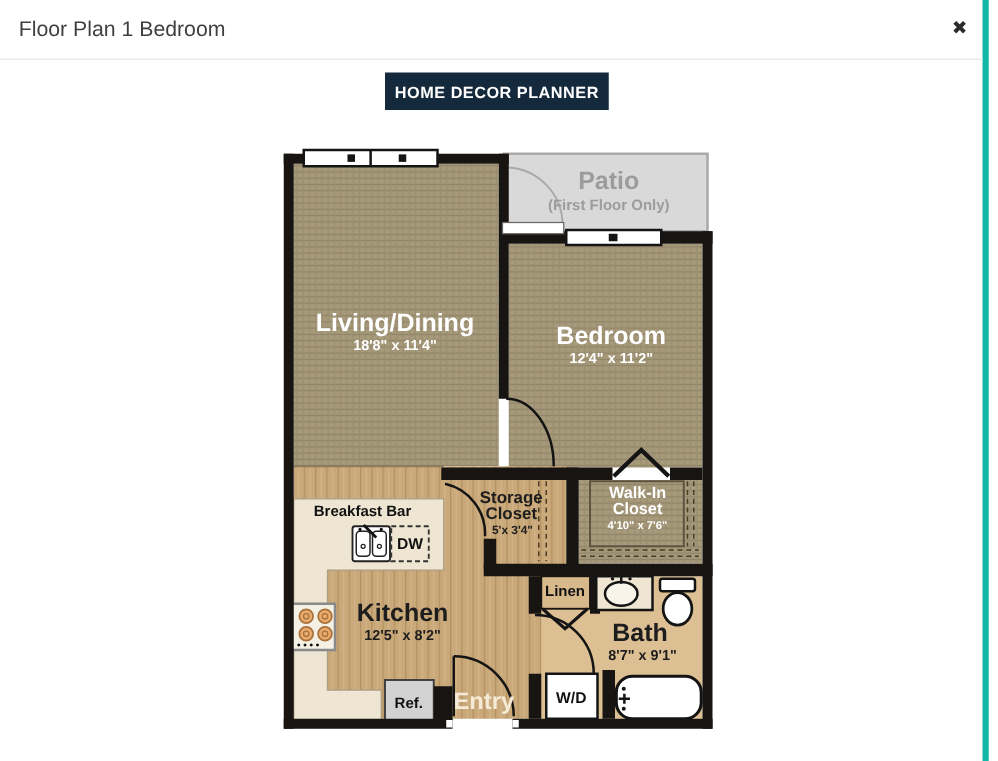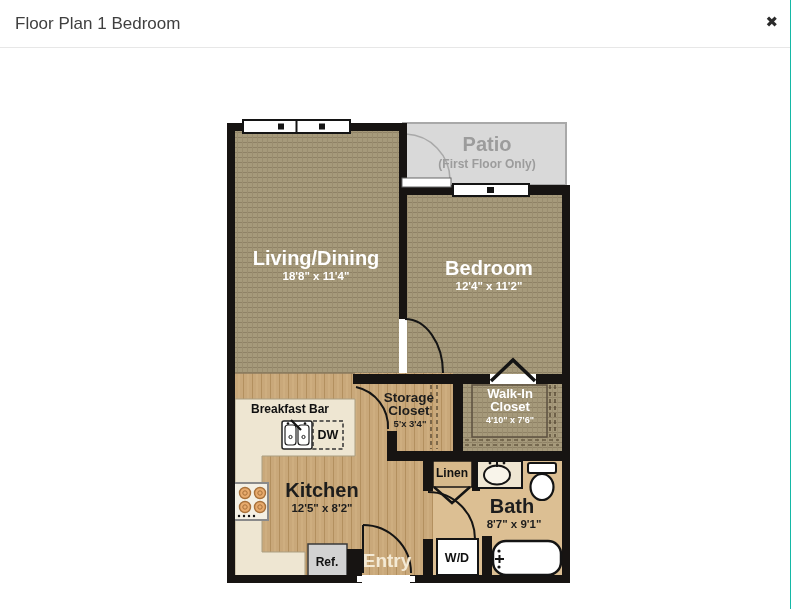--- a/index.html
+++ b/index.html
@@ -1,19 +1,19 @@
 <!DOCTYPE html>
 <html><head>
 <meta charset="utf-8">
 <style>
   * { margin:0; padding:0; box-sizing:border-box; }
   html,body { width:798px; height:609px; background:#ffffff; overflow:hidden;
               font-family:"Liberation Sans", sans-serif; }
   .modal { position:relative; width:791px; height:609px; background:#fff;
-           border-right:1px solid #14b8a6; }
+           border-right:5px solid #14b8a6; }
   .modal-header { position:relative; height:48px; border-bottom:1px solid #e7e7e7; }
   .modal-title { position:absolute; left:15px; top:14px; font-size:17px;
                  font-weight:400; color:#3f3f3f; }
   .close-btn { position:absolute; right:12px; top:13px; background:none; border:none;
                font-size:15px; font-weight:bold; color:#2b2b2b; cursor:pointer;
                font-family:"DejaVu Sans", sans-serif; }
   .planner-btn { position:absolute; left:308px; top:58px; width:179px; height:30px;
                  background:#15293d; color:#ffffff; border:none; font-size:13px;
                  font-weight:bold; letter-spacing:.4px; cursor:pointer;
                  font-family:"Liberation Sans", sans-serif; }
@@ -22,20 +22,21 @@
 </style>
 </head>
 <body>
 
 <div class="modal">
   <div class="modal-header">
     <div class="modal-title">Floor Plan 1 Bedroom</div>
     <button class="close-btn">✖</button>
   </div>
 
+  <button class="planner-btn">HOME DECOR PLANNER</button>
 
   <div class="plan-wrap">
   <svg width="348" height="478" viewBox="0 0 348 478" xmlns="http://www.w3.org/2000/svg">
     <defs>
       <pattern id="carpetP" width="5" height="5" patternUnits="userSpaceOnUse">
         <rect width="5" height="5" fill="#a69a7b"></rect>
         <path d="M0,2.5 H5" stroke="#8f8266" stroke-width="1"></path>
         <path d="M2.5,0 V5" stroke="#9b8e70" stroke-width="1"></path>
       </pattern>
       <pattern id="woodP" width="9" height="9" patternUnits="userSpaceOnUse">

